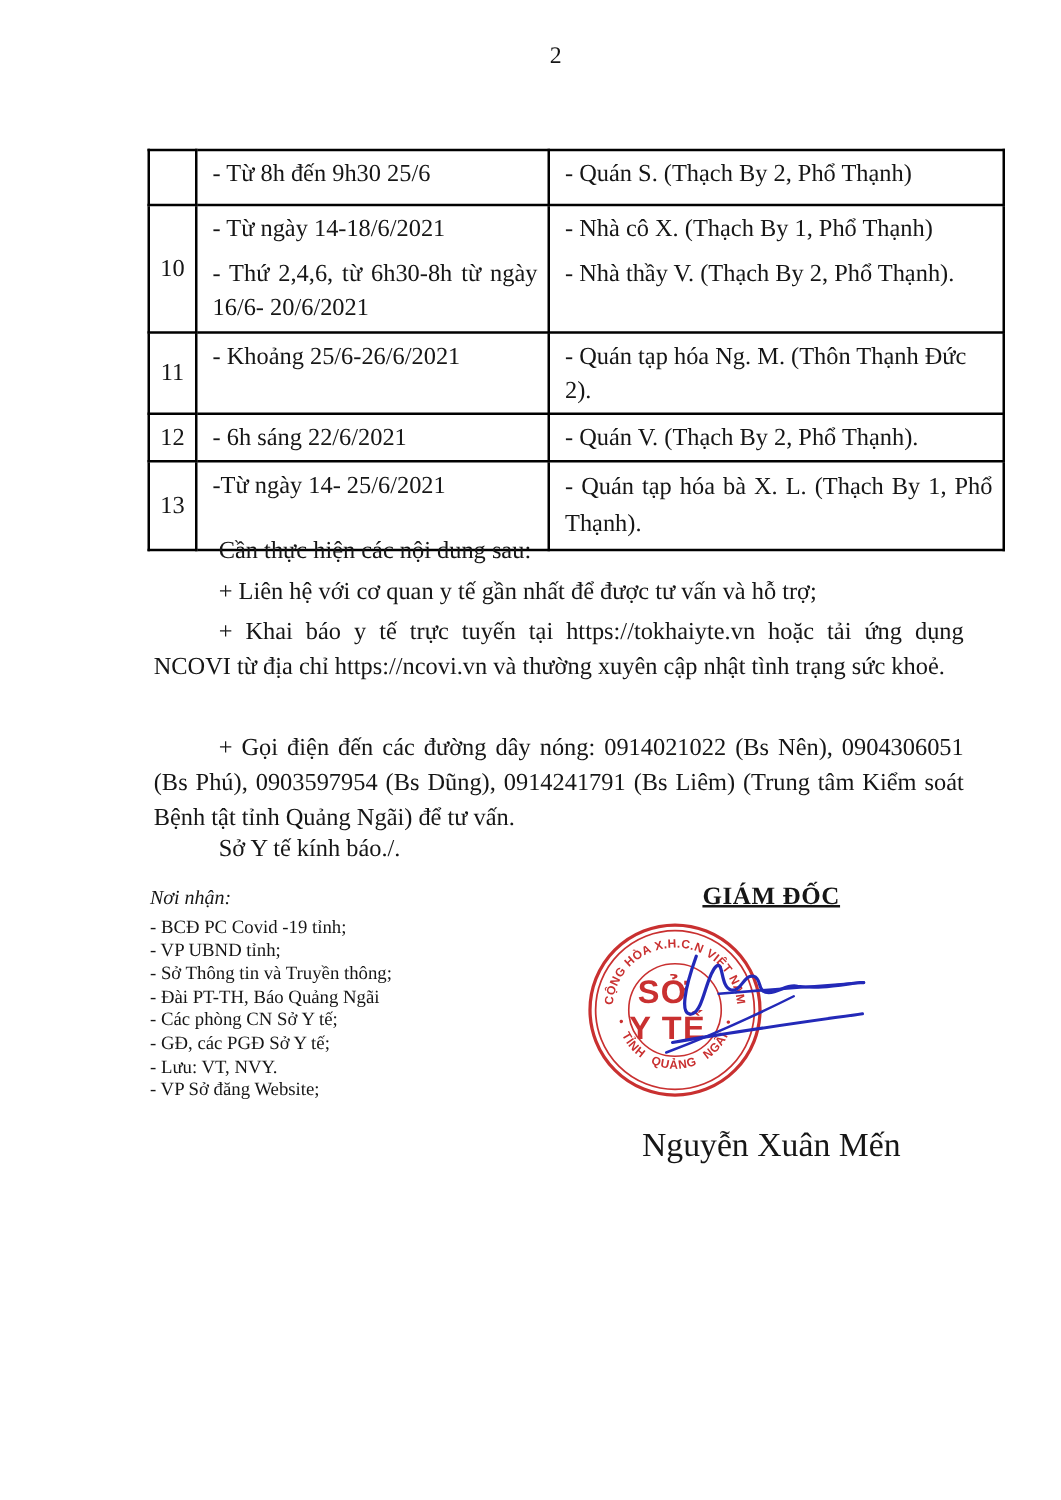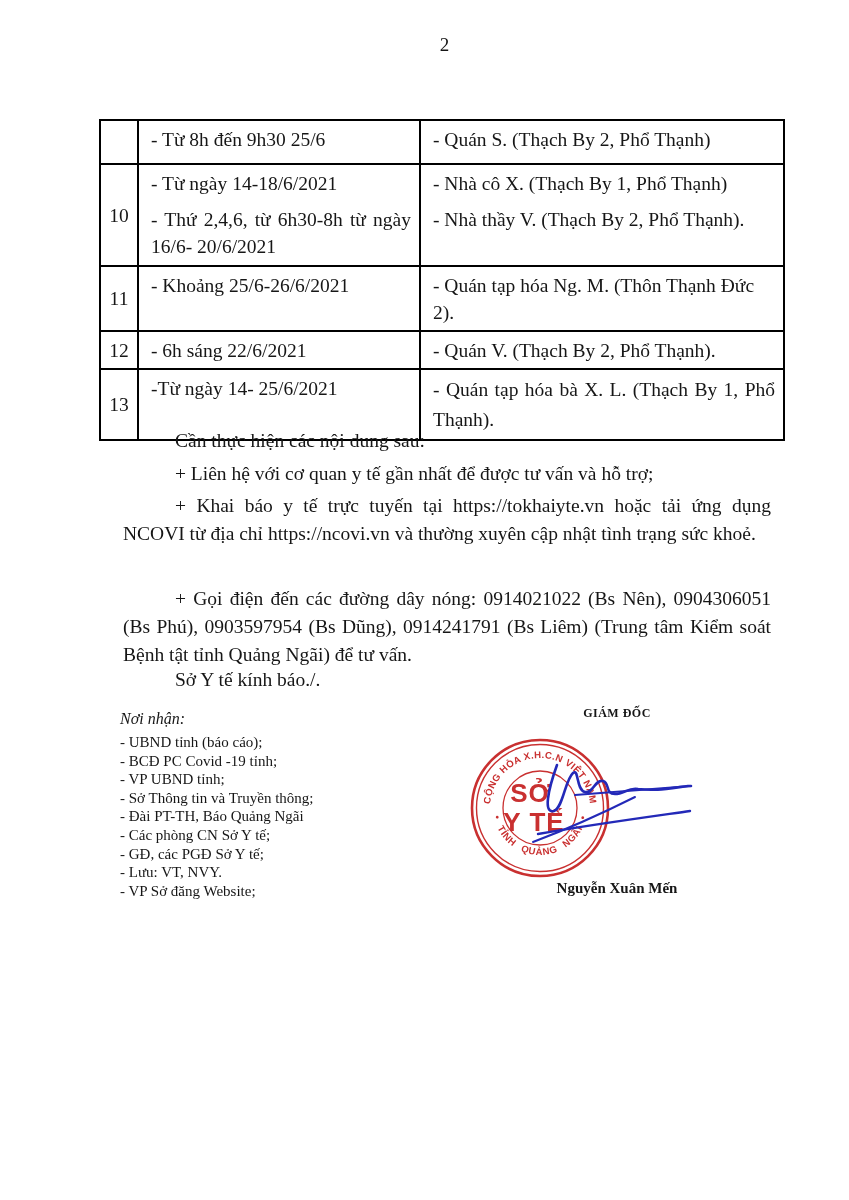--- a/index.html
+++ b/index.html
@@ -11,21 +11,21 @@
     font-family:"Liberation Serif","DejaVu Serif",serif;
     color:#161616;
     overflow:hidden;
   }
   .page-number {
     position:absolute; top:34px; left:0; width:849px;
     text-align:center; font-size:19px; padding-left:40px;
   }
   
   table.incident-table {
-    position:absolute; left:99px; top:119px;
+    position:absolute; left:118px; top:119px;
     width:684px; border-collapse:collapse; table-layout:fixed;
   }
   table.incident-table td {
     border:2px solid #000;
     font-size:19.5px; line-height:27px;
     vertical-align:top;
     padding:5px 8px 4px 12px;
   }
   table.incident-table td.no {
     text-align:center; vertical-align:middle; padding:0 2px;
@@ -53,31 +53,31 @@
   .recipients {
     position:absolute; left:120px; top:710px; width:330px;
   }
   .recipients-heading {
     font-size:16px; font-weight:normal; font-style:italic;
     margin-bottom:5px;
   }
   .recipient-item { font-size:15px; line-height:18.6px; }
   .director-title {
     position:absolute; left:487px; top:706px; width:260px;
-    text-align:center; font-size:12px; font-weight:bold; letter-spacing:.5px;
+    text-align:center; font-size:20px; font-weight:bold; letter-spacing:.5px;text-decoration:underline;
   }
   .stamp-wrap {
     position:absolute; left:468px; top:736px; width:144px; height:144px;
   }
   .signature-wrap {
     position:absolute; left:505px; top:750px; width:250px; height:108px;
   }
   .signer-name {
-    position:absolute; left:477px; top:880px; width:280px;
-    text-align:center; font-size:15px; font-weight:bold;
+    position:absolute; left:477px; top:901px; width:280px;
+    text-align:center; font-size:27px; font-weight:normal;
   }
 </style>
 </head>
 <body>
 
 <div class="page">
 
   <div class="page-number">2</div>
 
   <table class="incident-table">
@@ -138,21 +138,20 @@
     </table>
 
   <p class="body-par p-intro">Cần thực hiện các nội dung sau:</p>
   <p class="body-par p-item0">+ Liên hệ với cơ quan y tế gần nhất để được tư vấn và hỗ trợ;</p>
   <p class="body-par p-item1">+ Khai báo y tế trực tuyến tại https://tokhaiyte.vn hoặc tải ứng dụng NCOVI từ địa chỉ https://ncovi.vn và thường xuyên cập nhật tình trạng sức khoẻ.</p>
   <p class="body-par p-item2">+ Gọi điện đến các đường dây nóng: 0914021022 (Bs Nên), 0904306051 (Bs Phú), 0903597954 (Bs Dũng), 0914241791 (Bs Liêm) (Trung tâm Kiểm soát Bệnh tật tỉnh Quảng Ngãi) để tư vấn.</p>
   <p class="body-par p-closing">Sở Y tế kính báo./.</p>
 
   <div class="recipients">
     <div class="recipients-heading">Nơi nhận:</div>
-    <div class="recipient-item">- UBND tỉnh (báo cáo);</div>
     <div class="recipient-item">- BCĐ PC Covid -19 tỉnh;</div>
     <div class="recipient-item">- VP UBND tỉnh;</div>
     <div class="recipient-item">- Sở Thông tin và Truyền thông;</div>
     <div class="recipient-item">- Đài PT-TH, Báo Quảng Ngãi</div>
     <div class="recipient-item">- Các phòng CN Sở Y tế;</div>
     <div class="recipient-item">- GĐ, các PGĐ Sở Y tế;</div>
     <div class="recipient-item">- Lưu: VT, NVY.</div>
     <div class="recipient-item">- VP Sở đăng Website;</div>
   </div>
 

